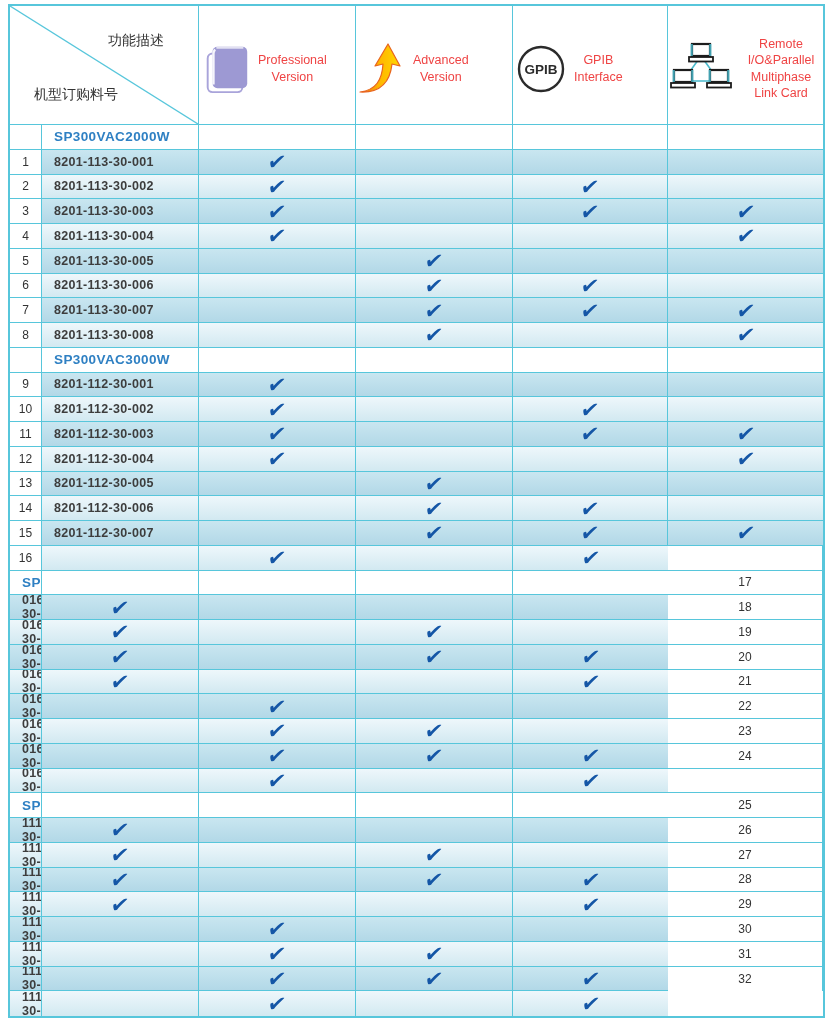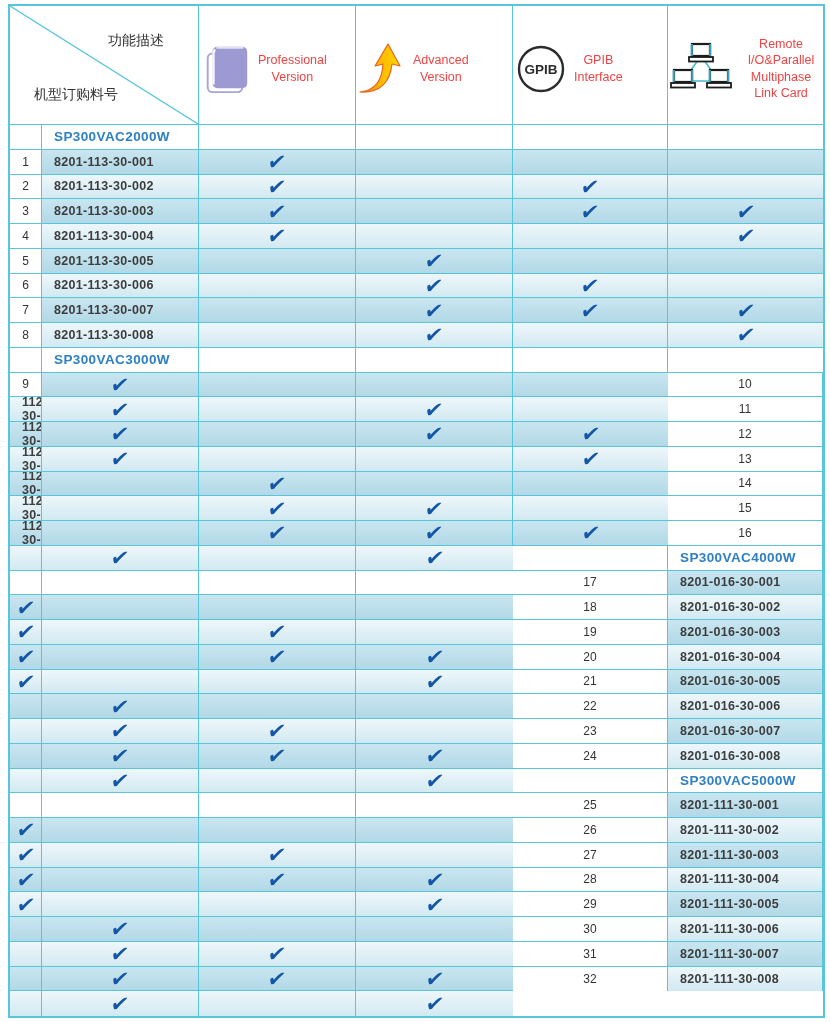--- a/index.html
+++ b/index.html
@@ -218,20 +218,21 @@
     <div class="cell light col-last">
       <span class="check">✔</span>
     </div>
     <div class="cell num"></div>
     <div class="cell part section-title">SP300VAC3000W</div>
     <div class="cell "></div>
     <div class="cell "></div>
     <div class="cell "></div>
     <div class="cell col-last"></div>
     <div class="cell num">9</div>
+    <div class="cell part dark">8201-112-30-001</div>
     <div class="cell dark">
       <span class="check">✔</span>
     </div>
     <div class="cell dark"></div>
     <div class="cell dark"></div>
     <div class="cell dark col-last"></div>
     <div class="cell num">10</div>
     <div class="cell part light">8201-112-30-002</div>
     <div class="cell light">
       <span class="check">✔</span>

